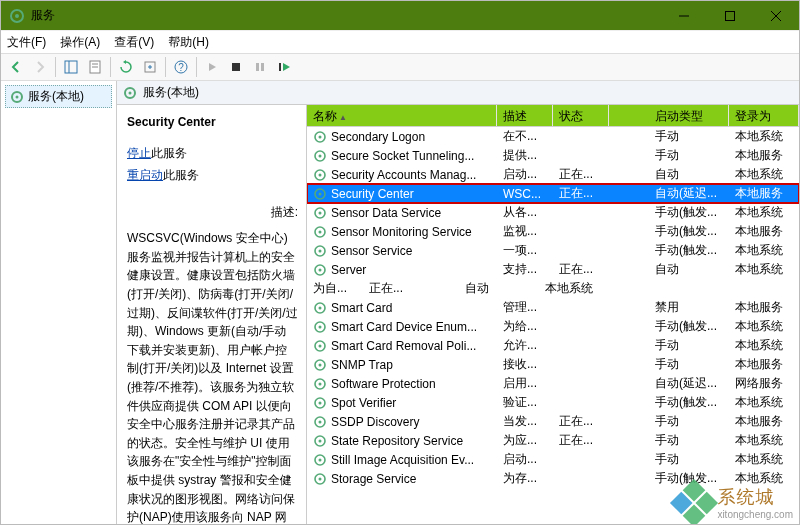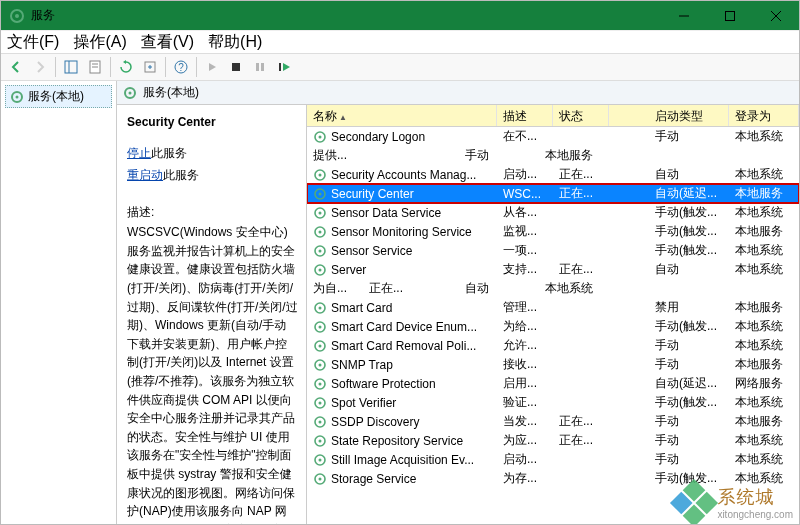--- a/index.html
+++ b/index.html
@@ -1,41 +1,41 @@
 <!DOCTYPE html>
 <html><head>
 <meta charset="utf-8">
 <style>
   * { box-sizing: border-box; margin: 0; padding: 0; }
   body { font-family: "Microsoft YaHei", "Segoe UI", Tahoma, sans-serif; font-size: 12px; background: #fff; width: 800px; height: 525px; overflow: hidden; border: 1px solid #bbb; position: relative; }
-  .titlebar { height: 30px; display: flex; align-items: center; padding: 0 0 0 8px; background: #15803d; border-bottom: 1px solid #eee; }
+  .titlebar { height: 30px; display: flex; align-items: center; padding: 0 0 0 8px; background: #4d7c0f; border-bottom: 1px solid #eee; }
   .titlebar .gear { width: 16px; height: 16px; margin-right: 6px; }
   .titlebar .title { flex: 1; font-size: 12px; }
   .winbtns { display: flex; }
   .winbtn { width: 46px; height: 30px; display: flex; align-items: center; justify-content: center; color: #333; }
-  .menubar { height: 22px; display: flex; align-items: center; padding: 0 6px; gap: 14px; font-size: 16px; }
+  .menubar { height: 22px; display: flex; align-items: center; padding: 0 6px; gap: 14px; font-size: 12px; }
   .menubar span { cursor: default; }
   .toolbar { height: 28px; display: flex; align-items: center; padding: 0 4px; gap: 2px; border-top: 1px solid #ddd; border-bottom: 1px solid #ddd; background: #f8f8f8; }
   .tbtn { width: 22px; height: 22px; display: flex; align-items: center; justify-content: center; border: 1px solid transparent; }
   .tsepa { width: 1px; height: 20px; background: #ccc; margin: 0 2px; }
   svg { display: block; }
   .content { display: flex; height: calc(525px - 30px - 22px - 28px - 2px); }
   .leftpane { width: 148px; border-right: 1px solid #ccc; padding: 4px; }
   .treeroot { display: flex; align-items: center; gap: 4px; padding: 2px 4px; background: #e5f3ff; border: 1px dotted #7aa; }
   .rightpane { flex: 1; display: flex; flex-direction: column; }
   .righthead { height: 24px; background: #f1f5f9; border-bottom: 1px solid #ccc; display: flex; align-items: center; padding: 0 6px; gap: 6px; }
   .rightbody { flex: 1; display: flex; overflow: hidden; }
   .descpane { width: 190px; padding: 10px 8px 8px 10px; font-size: 12px; border-right: 1px solid #ccc; overflow: hidden; }
   .descpane .svcname { font-weight: bold; margin-bottom: 14px; }
   .descpane .actlinks a { color: #0645ad; text-decoration: underline; cursor: pointer; }
   .descpane .actlinks { line-height: 1.8; margin-bottom: 18px; }
-  .descpane .dlabel { margin-bottom: 2px; }
+  .descpane .dlabel { margin-bottom: 8px; text-align: right; }
   .descpane .desctext { line-height: 1.55; word-break: break-all; }
   .listpane { flex: 1; display: flex; flex-direction: column; overflow: hidden; position: relative; }
-  .colhdr { display: flex; height: 22px; background: #fef9c3; border-bottom: 1px solid #d0d0d0; font-size: 12px; }
+  .colhdr { display: flex; height: 22px; background: #84cc16; border-bottom: 1px solid #d0d0d0; font-size: 12px; }
   .colhdr .col { padding: 3px 6px; border-right: 1px solid #e3e3e3; overflow: hidden; white-space: nowrap; text-overflow: ellipsis; }
   .rows { flex: 1; overflow-y: scroll; overflow-x: hidden; }
   .row { display: flex; height: 19px; align-items: center; font-size: 12px; white-space: nowrap; }
   .row .cell { padding: 0 6px; overflow: hidden; text-overflow: ellipsis; }
   .row .namecell { display: flex; align-items: flex-end; gap: 4px; }
   .row.selected { background: #0a84ff; color: #fff; outline: 2px solid #c00; outline-offset: -1px; }
   .c1 { width: 190px; } .c2 { width: 56px; } .c3 { width: 56px; } .c4 { width: 80px; margin-left: 40px; } .c5 { width: 70px; }
   .gearico { width: 14px; height: 14px; flex-shrink: 0; }
   .hdrcaret { font-size: 8px; color: #555; margin-left: 2px; }
   .watermark { position: absolute; right: 6px; bottom: 4px; display: flex; align-items: center; gap: 6px; opacity: 0.85; pointer-events: none; }
@@ -205,20 +205,29 @@
                   </svg>
                 </span>
                 <span>Secondary Logon</span>
               </div>
               <div class="cell c2">在不...</div>
               <div class="cell c3"></div>
               <div class="cell c4">手动</div>
               <div class="cell c5">本地系统</div>
             </div>
             <div class="row">
+              <div class="cell c1 namecell">
+                <span class="gearico">
+                  <svg viewBox="0 0 14 14">
+                    <circle cx="7" cy="7" r="5" fill="none" stroke="#5a7" stroke-width="1.6"></circle>
+                    <circle cx="7" cy="7" r="1.5" fill="#5a7"></circle>
+                  </svg>
+                </span>
+                <span>Secure Socket Tunneling...</span>
+              </div>
               <div class="cell c2">提供...</div>
               <div class="cell c3"></div>
               <div class="cell c4">手动</div>
               <div class="cell c5">本地服务</div>
             </div>
             <div class="row">
               <div class="cell c1 namecell">
                 <span class="gearico">
                   <svg viewBox="0 0 14 14">
                     <circle cx="7" cy="7" r="5" fill="none" stroke="#5a7" stroke-width="1.6"></circle>

